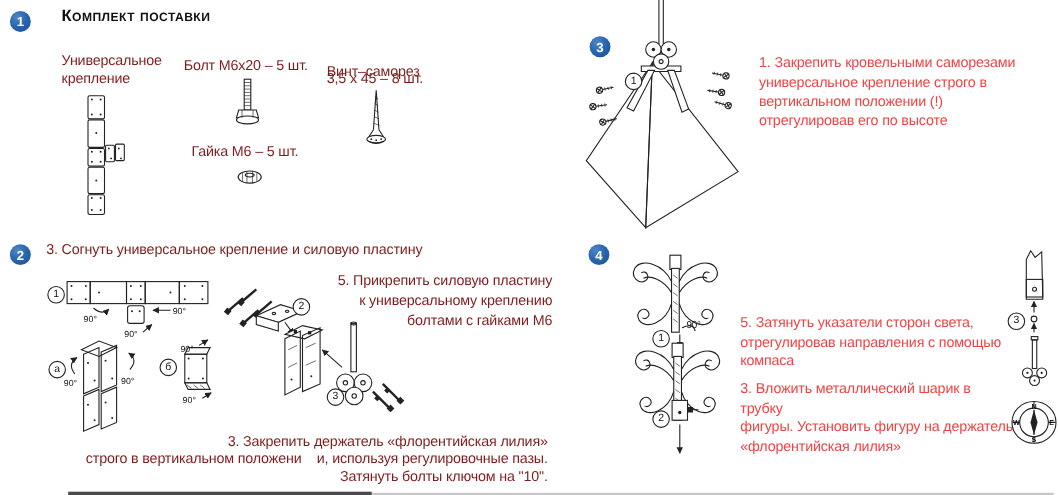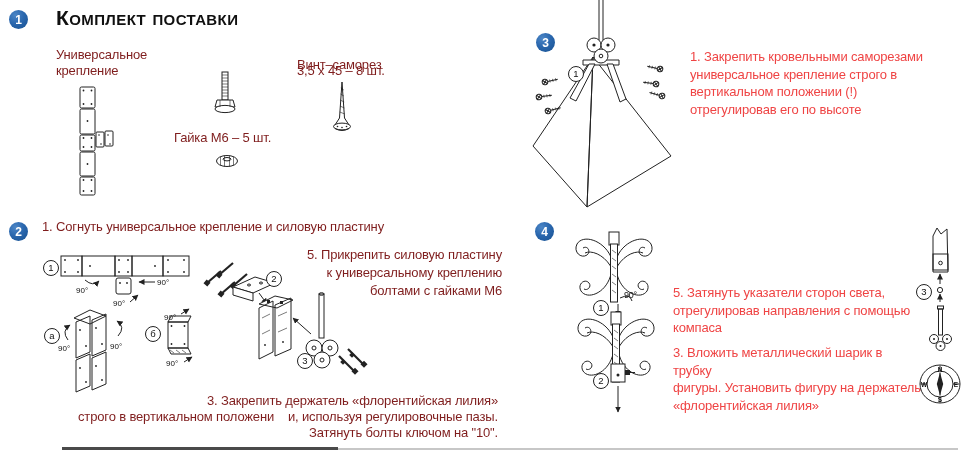--- a/index.html
+++ b/index.html
@@ -2,21 +2,21 @@
 <html><head>
 <meta charset="utf-8">
 <style>
   html,body{margin:0;padding:0;background:#fff;}
   #page{position:relative;width:962px;height:450px;background:#fff;overflow:hidden;
         font-family:"Liberation Sans",sans-serif;color:#111;}
   .abs{position:absolute;}
   .t13{font-size:13px;line-height:16px;letter-spacing:-0.15px;color:#7f1d1d;}
   .par{font-size:13px;line-height:17.5px;letter-spacing:-0.15px;color:#ef4444;white-space:pre-line;}
   .prw{white-space:pre-wrap;text-align:right;}
-  .title{font-size:21px;font-variant:small-caps;font-weight:600;letter-spacing:0.4px;color:#101010;}
+  .title{font-size:15px;font-variant:small-caps;font-weight:600;letter-spacing:0.4px;color:#101010;}
   .badge{width:19px;height:19px;border-radius:50%;
          background:radial-gradient(circle at 34% 28%, #4c86c6 0%, #2a67ae 45%, #17508f 100%);
          color:#fff;font-size:12px;font-weight:bold;display:flex;align-items:center;justify-content:center;}
   .callout{width:14px;height:14px;border:1.3px solid #222;border-radius:50%;background:#fff;
            font-size:9.5px;line-height:14px;text-align:center;color:#111;}
   .ang{font-size:9px;color:#111;letter-spacing:-0.2px;}
   .right3{text-align:right;}
   svg path,svg rect,svg circle,svg ellipse,svg line,svg polygon,svg polyline{stroke:#222;stroke-width:1;fill:none;}
   svg .f{fill:#222;stroke:none;}
   svg .w{fill:#fff;stroke:#222;}
@@ -66,20 +66,21 @@
     <circle class="f" cx="7.5" cy="96" r="0.9"></circle>
       <circle class="f" cx="15.5" cy="96" r="0.9"></circle>
     <circle class="f" cx="7.5" cy="107" r="0.9"></circle>
       <circle class="f" cx="15.5" cy="107" r="0.9"></circle>
     <circle class="f" cx="23" cy="51" r="0.8"></circle>
       <circle class="f" cx="25" cy="60" r="0.8"></circle>
     <circle class="f" cx="32" cy="51" r="0.8"></circle>
       <circle class="f" cx="34" cy="60" r="0.8"></circle>
   </svg>
 
+  <div class="abs t13" style="left:167px;top:52px;">Болт М6х20 – 5 шт.</div>
 
   <svg class="abs" style="left:212px;top:70px;" width="26" height="50">
     <rect x="10" y="2" width="6" height="28"></rect>
     <path class="thin" d="M10,5 h6 M10,8 h6 M10,11 h6 M10,14 h6 M10,17 h6 M10,20 h6 M10,23 h6 M10,26 h6"></path>
     <polygon class="w" points="5,30 21,30 23,37 3,37"></polygon>
     <ellipse class="w" cx="13" cy="39" rx="10" ry="3.6"></ellipse>
     <path class="thin" d="M8,30 v7 M18,30 v7"></path>
   </svg>
 
   <div class="abs t13" style="left:174px;top:130px;">Гайка М6 – 5 шт.</div>
@@ -98,21 +99,21 @@
     <path class="thin" d="M9.8,8 l3,2 M9.5,14 l3.4,2 M9.2,20 l4,2 M9,26 l4.4,2 M8.8,32 l5,2"></path>
     <path d="M8.5,38 L4,45 M13.5,38 L18,45"></path>
     <ellipse class="w" cx="11" cy="46.5" rx="8.5" ry="3.4"></ellipse>
     <path d="M4,48.5 q7,4 14,0"></path>
     <circle class="f" cx="6.5" cy="46.5" r="0.8"></circle>
       <circle class="f" cx="11" cy="47.5" r="0.8"></circle>
       <circle class="f" cx="15.5" cy="46.5" r="0.8"></circle>
   </svg>
 
   <div class="abs badge" style="left:9px;top:222px;">2</div>
-  <div class="abs t13" style="left:42px;top:219px;">1. Согнуть универсальное крепление и силовую пластину</div>
+  <div class="abs t13" style="left:42px;top:219px;">3. Согнуть универсальное крепление и силовую пластину</div>
 
   <div class="abs callout" style="left:43px;top:260px;">1</div>
 
   <svg class="abs" style="left:60px;top:250px;" width="134" height="58">
     <rect x="1" y="6" width="21" height="20"></rect>
     <rect x="22" y="6" width="33" height="20"></rect>
     <rect x="55" y="6" width="17" height="20"></rect>
     <rect x="72" y="6" width="31" height="20"></rect>
     <rect x="103" y="6" width="26" height="20"></rect>
     <circle class="f" cx="5" cy="10" r="0.9"></circle>

